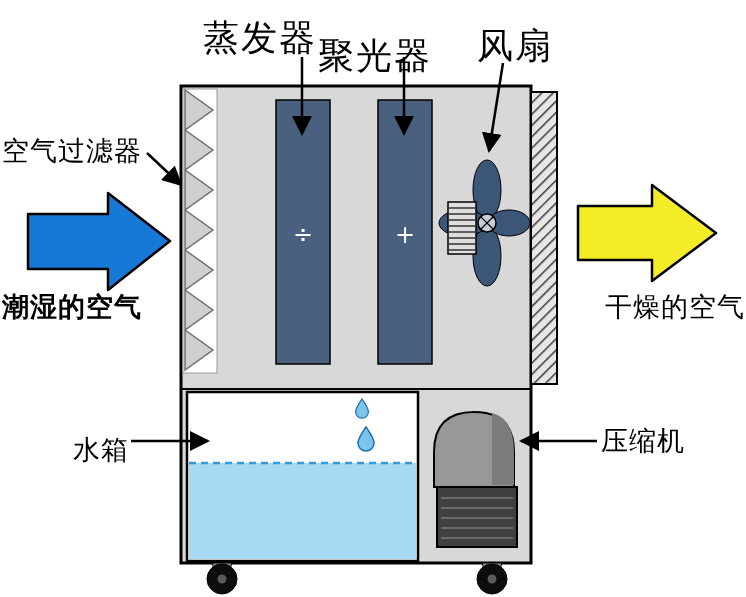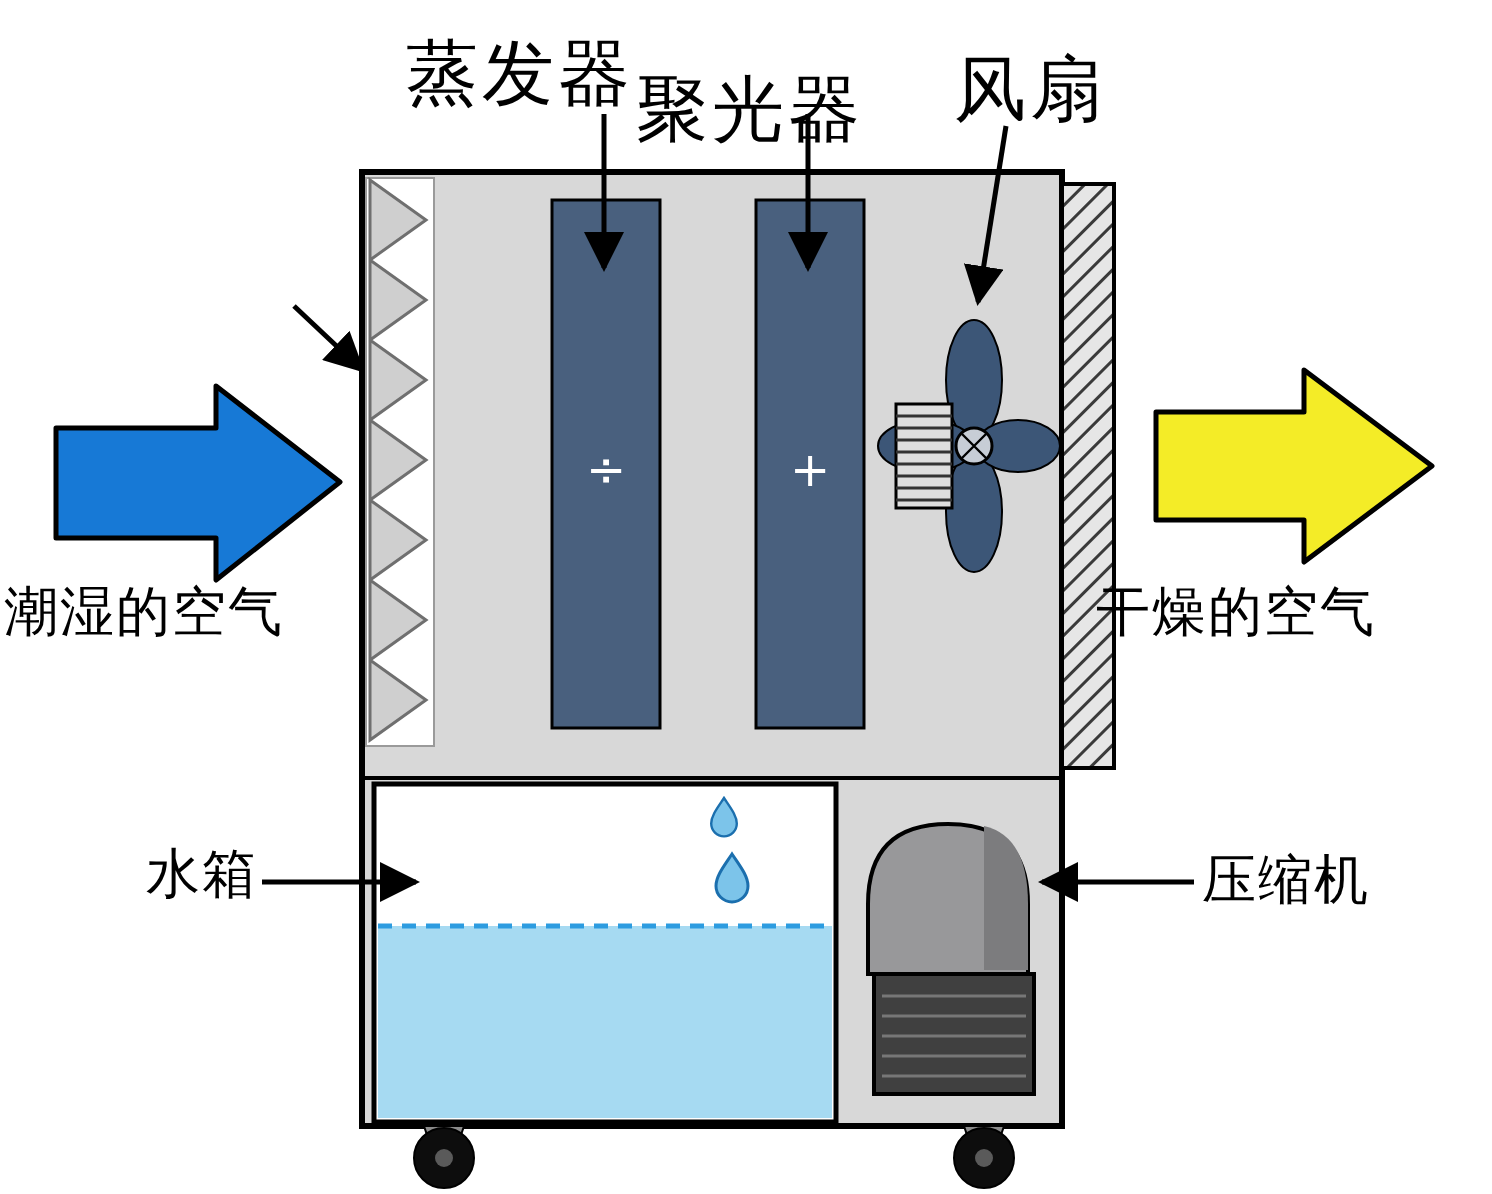--- a/index.html
+++ b/index.html
@@ -112,18 +112,19 @@
       <line x1="503" y1="63" x2="489" y2="151" marker-end="url(#ah)"></line>
       <line x1="147" y1="153" x2="181" y2="185" marker-end="url(#ah)"></line>
       <line x1="131" y1="441" x2="208" y2="441" marker-end="url(#ah)"></line>
       <line x1="597" y1="441" x2="521" y2="441" marker-end="url(#ah)"></line>
     </g>
   </svg>
 
   <div class="lbl lbl-lg" style="left:203px;top:18px;">蒸发器</div>
   <div class="lbl lbl-lg" style="left:318px;top:36px;">聚光器</div>
   <div class="lbl lbl-lg" style="left:477px;top:26px;text-align:right;">风扇</div>
-  <div class="lbl" style="left:2px;top:292px;">潮湿的空气</div>
-  <div class="lbl" style="left:548px;top:292px;">干燥的空气</div>
-  <div class="lbl" style="left:73px;top:423px;text-align:right;">水箱</div>
+  <div class="lbl" style="left:2px;top:136px;">空气过滤器</div>
+  <div class="lbl" style="left:2px;top:292px;font-weight:bold;">潮湿的空气</div>
+  <div class="lbl" style="left:605px;top:292px;">干燥的空气</div>
+  <div class="lbl" style="left:73px;top:435px;text-align:right;">水箱</div>
   <div class="lbl" style="left:601px;top:426px;">压缩机</div>
 
 </div>
 
 </body></html>

